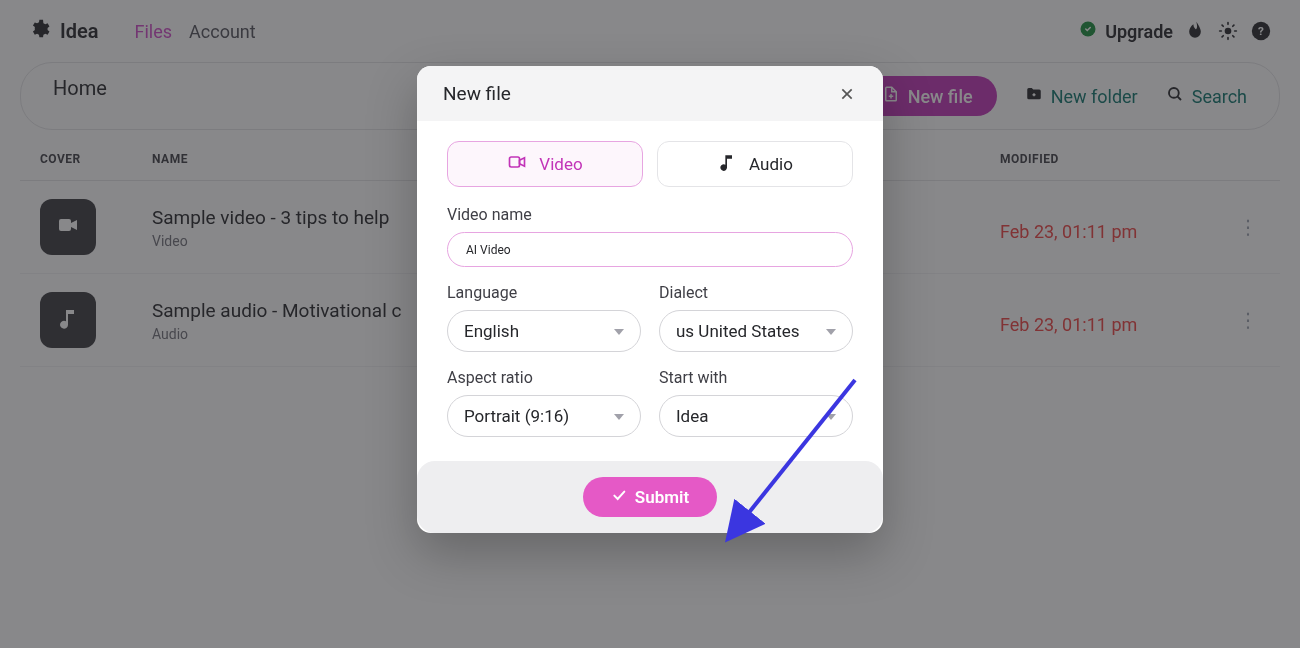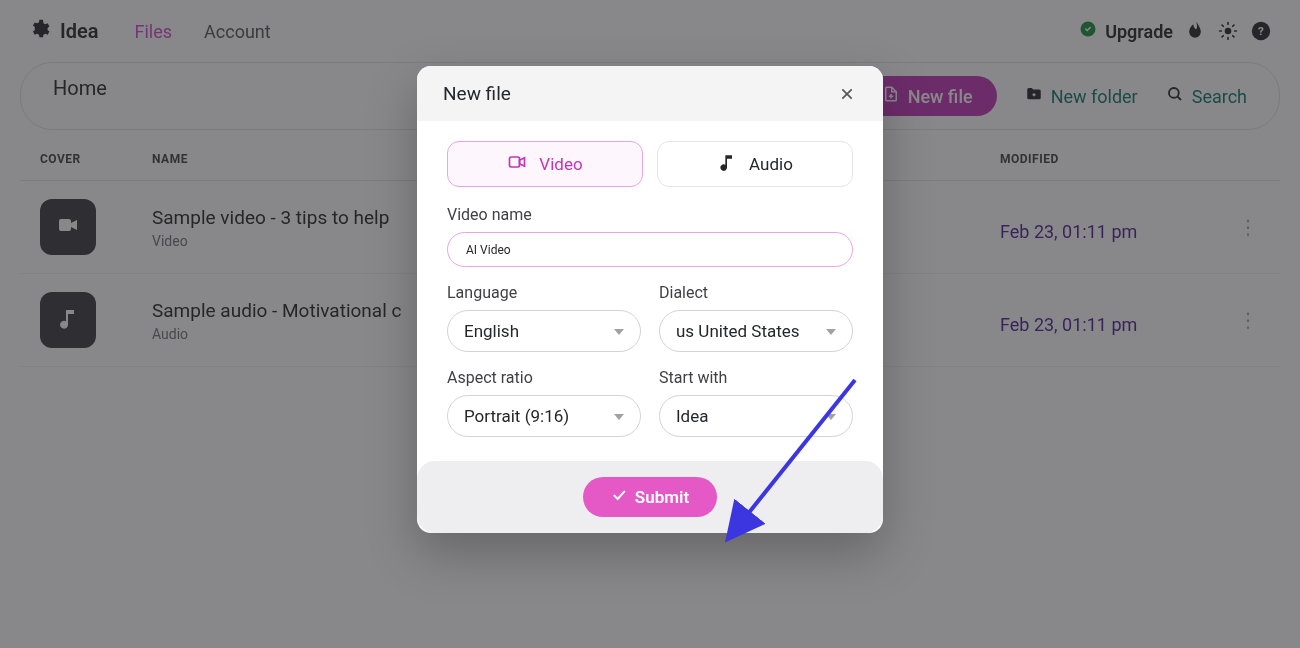--- a/index.html
+++ b/index.html
@@ -2,21 +2,21 @@
 <html><head>
 <meta charset="utf-8">
 <style>
   * { box-sizing: border-box; margin: 0; padding: 0; font-family: -apple-system, BlinkMacSystemFont, "Segoe UI", Roboto, sans-serif; }
   body { width: 1300px; height: 648px; background: #fff; overflow: hidden; position: relative; color: #26272b; }
 
   
   .topnav { display: flex; align-items: center; height: 62px; padding: 0 28px; }
   .brand { display: flex; align-items: center; gap: 10px; font-size: 20px; font-weight: 600; }
   .brand svg { width: 22px; height: 22px; }
-  .nav-links { display: flex; gap: 32px; margin-left: 36px; }
+  .nav-links { display: flex; gap: 17px; margin-left: 36px; }
   .nav-link { font-size: 18px; color: #52525b; cursor: pointer; }
   .nav-link.active { color: #d14bc9; }
   .nav-right { margin-left: auto; display: flex; align-items: center; gap: 11px; }
   .upgrade { display: flex; align-items: center; gap: 8px; font-size: 18px; font-weight: 600; color: #26272b; cursor: pointer; }
   .upgrade svg { width: 18px; height: 18px; }
   .icon-btn { width: 22px; height: 22px; display: flex; align-items: center; justify-content: center; cursor: pointer; color: #26272b; }
   .icon-btn svg { width: 20px; height: 20px; }
 
   
   .toolbar { margin: 0 20px; border: 1px solid #e4e4e7; border-radius: 32px; padding: 13px 32px; display: flex; align-items: flex-start; }
@@ -31,21 +31,21 @@
   .table-wrap { padding: 0 20px; margin-top: 22px; }
   .thead { display: flex; padding: 0 20px 14px 20px; border-bottom: 1px solid #e4e4e7; font-size: 12px; font-weight: 700; letter-spacing: 0.5px; color: #3f3f46; }
   .col-cover { width: 112px; }
   .col-name { flex: 1; }
   .col-mod { width: 260px; }
   .trow { display: flex; align-items: center; padding: 18px 20px; border-bottom: 1px solid #f1f1f3; }
   .cover-thumb { width: 56px; height: 56px; border-radius: 12px; background: #3a3a3f; display: flex; align-items: center; justify-content: center; }
   .cover-thumb svg { width: 24px; height: 24px; fill: #fff; }
   .row-title { font-size: 19px; color: #26272b; }
   .row-sub { font-size: 14px; color: #71717a; margin-top: 4px; }
-  .row-mod { font-size: 18px; color: #4c1d95; margin-top: 8px; }
+  .row-mod { font-size: 18px; color: #ef4444; margin-top: 8px; }
   .row-more { width: 24px; text-align: center; color: #9ca3af; font-size: 20px; cursor: pointer; }
 
   
   .overlay { position: absolute; inset: 0; background: rgba(39,39,42,0.55); display: flex; align-items: flex-start; justify-content: center; padding-top: 66px; }
   .modal { width: 466px; background: #fff; border-radius: 14px; box-shadow: 0 20px 50px rgba(0,0,0,0.25); overflow: hidden; }
   .modal-head { display: flex; align-items: center; padding: 16px 26px; background: #f4f4f5; }
   .modal-title { font-size: 19px; color: #26272b; }
   .modal-close { margin-left: auto; width: 20px; height: 20px; cursor: pointer; color: #555; display: flex; align-items: center; justify-content: center; }
   .modal-body { padding: 20px 30px 24px 30px; }
   .type-tabs { display: flex; gap: 14px; margin-bottom: 18px; }

